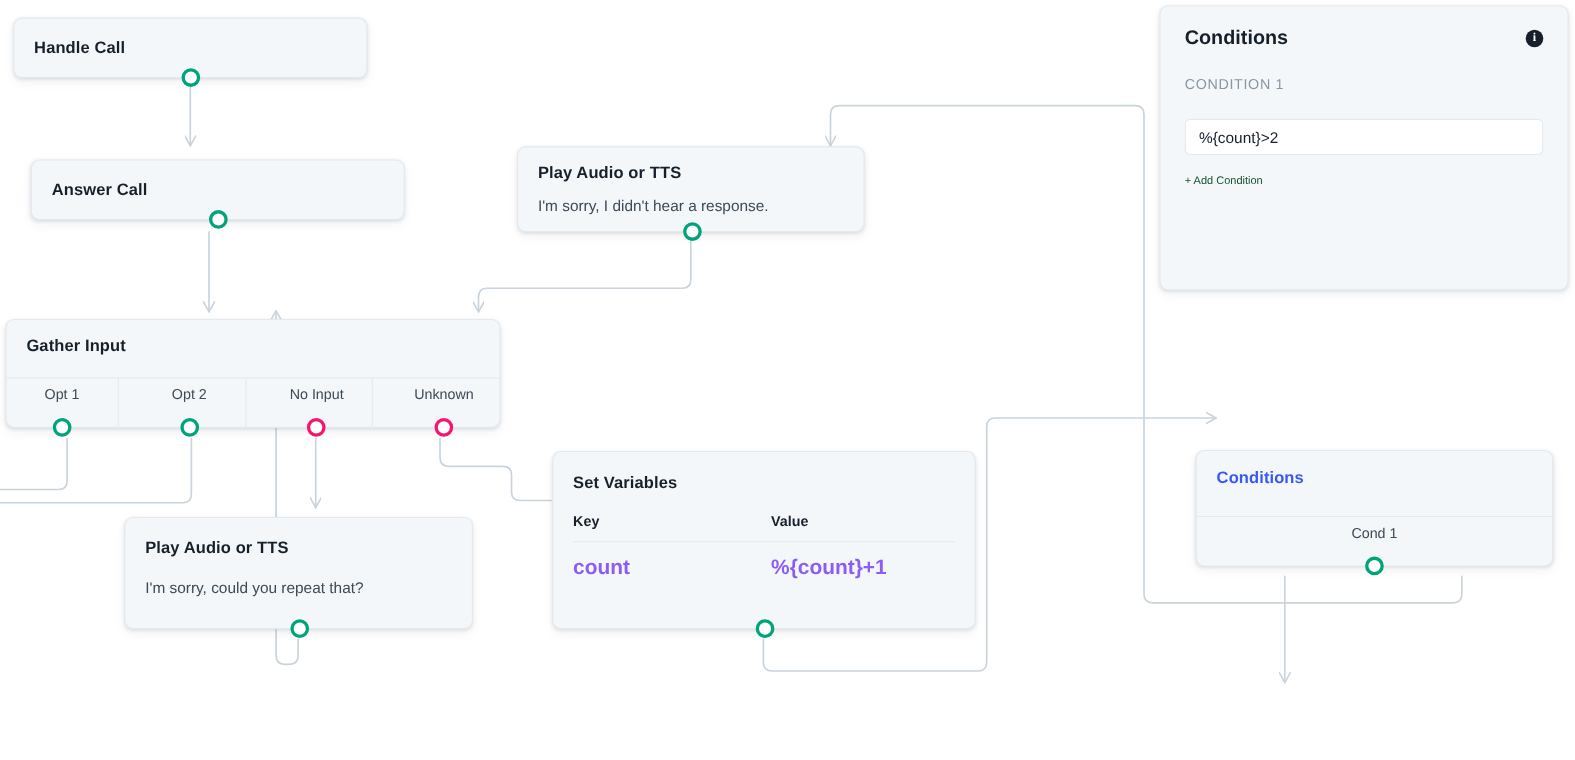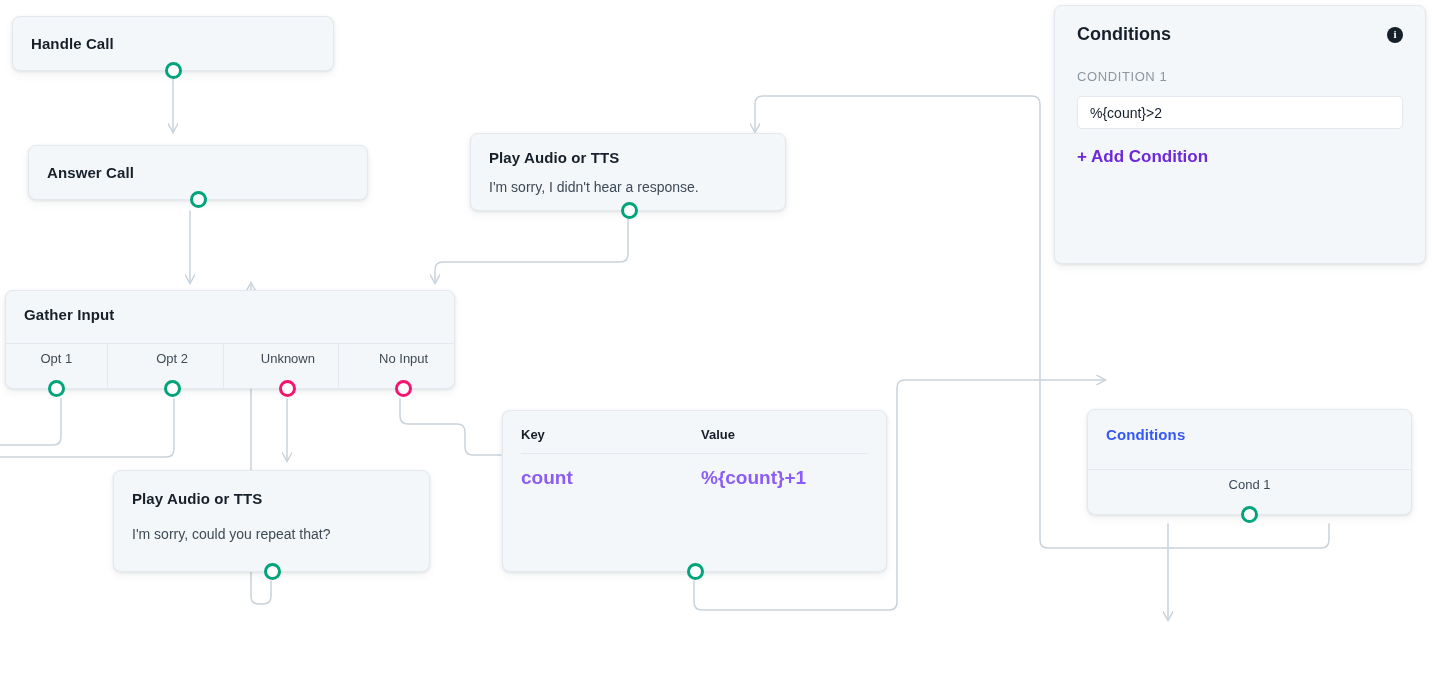--- a/index.html
+++ b/index.html
@@ -151,38 +151,37 @@
     line-height: 1;
     cursor: pointer;
   }
   .panel-sublabel {
     font-size: 13px;
     color: #8a97a3;
     letter-spacing: 0.6px;
     padding: 24px 22px 0 22px;
   }
   .cond-input {
-    margin: 12px 22px 0 22px;
+    margin: 24px 22px 0 22px;
     height: 33px;
     background: #ffffff;
     border: 1px solid #e3e9ee;
     border-radius: 5px;
     display: flex;
     align-items: center;
     padding: 0 12px;
     font-size: 14px;
     color: #16202b;
     box-sizing: border-box;
   }
   .add-cond {
     padding: 18px 22px 0 22px;
-    font-size: 17px;
-    color: #6d28d9;
+    font-size: 10px;
+    color: #14532d;
     cursor: pointer;
-    font-weight: bold;
   }
 
   
   .kv-table { padding: 0 18px; margin-top: 16px; }
   .kv-row { display: flex; }
   .kv-head .kv-cell {
     font-size: 13px;
     font-weight: bold;
     color: #16202b;
     padding-bottom: 11px;
@@ -249,43 +248,44 @@
     <div class="ports-row">
       <div class="port-cell">
         <span class="port-label">Opt 1</span>
         <span class="port-dot green"></span>
       </div>
       <div class="port-cell">
         <span class="port-label">Opt 2</span>
         <span class="port-dot green"></span>
       </div>
       <div class="port-cell">
+        <span class="port-label">No Input</span>
+        <span class="port-dot pink"></span>
+      </div>
+      <div class="port-cell">
         <span class="port-label">Unknown</span>
-        <span class="port-dot pink"></span>
-      </div>
-      <div class="port-cell">
-        <span class="port-label">No Input</span>
         <span class="port-dot pink"></span>
       </div>
     </div>
   </div>
 
   <div class="node" style="left:470px; top:133px; width:316px; height:78px;">
     <div class="node-title">Play Audio or TTS</div>
     <div class="node-sub">I'm sorry, I didn't hear a response.</div>
     <div class="node-out-dot port-dot green" style="left:158px;"></div>
   </div>
 
   <div class="node" style="left:113px; top:470px; width:317px; height:102px;">
     <div class="node-title" style="padding-top:18px;">Play Audio or TTS</div>
     <div class="node-sub" style="padding-top:16px;">I'm sorry, could you repeat that?</div>
     <div class="node-out-dot port-dot green" style="left:158px;"></div>
   </div>
 
   <div class="node" style="left:502px; top:410px; width:385px; height:162px;">
+    <div class="node-title" style="padding-top:19px;">Set Variables</div>
     <div class="kv-table">
       <div class="kv-row kv-head">
         <div class="kv-cell k">Key</div>
         <div class="kv-cell v">Value</div>
       </div>
       <div class="kv-divider"></div>
       <div class="kv-row kv-body">
         <div class="kv-cell k">count</div>
         <div class="kv-cell v">%{count}+1</div>
       </div>

